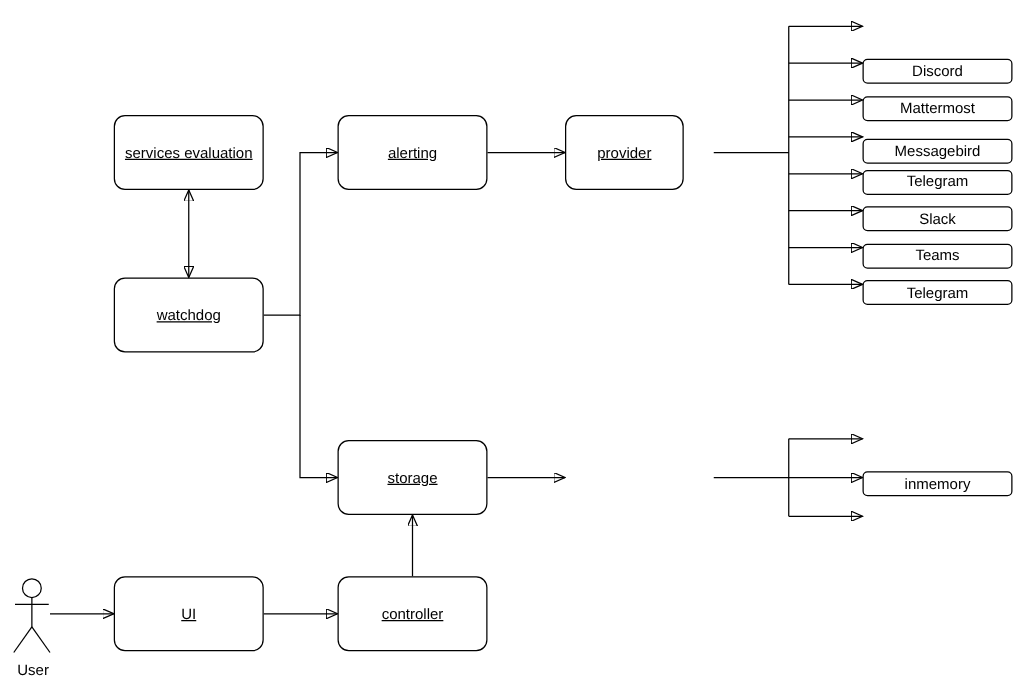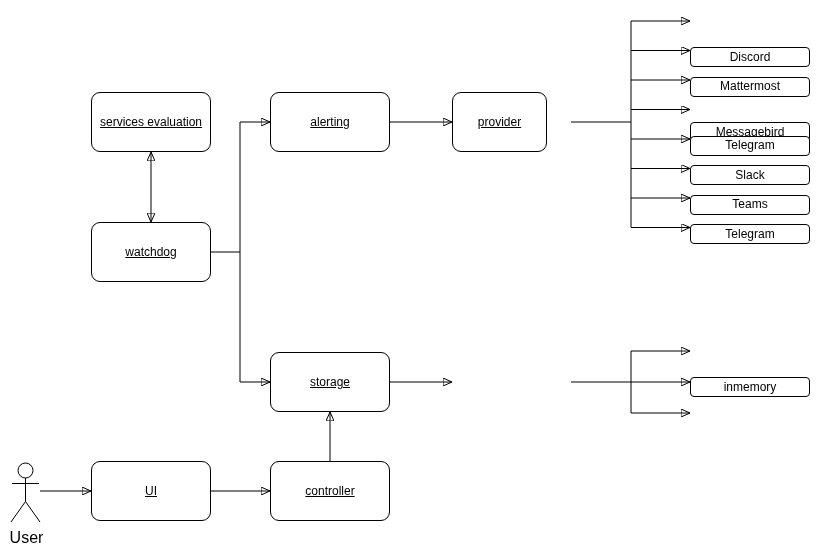--- a/index.html
+++ b/index.html
@@ -52,21 +52,21 @@
     height: 20px;
     border-radius: 4px;
     margin-top: 36px;
   }
   .actor-label {
     position: absolute;
     left: 8px;
     top: 529px;
     width: 37px;
     text-align: center;
-    font-size: 16px;
+    font-size: 12px;
     color: #000000;
   }
 </style>
 </head>
 <body>
 
 <div class="canvas">
 
   <svg class="connectors" viewBox="0 0 822 554">
     <defs>
@@ -136,21 +136,21 @@
   <div class="node big" style="left:270px;top:461px">
     <span>controller</span>
   </div>
 
   <div class="node small" style="left:690px;top:11px">
     <span>Discord</span>
   </div>
   <div class="node small" style="left:690px;top:40.5px">
     <span>Mattermost</span>
   </div>
-  <div class="node small" style="left:690px;top:86px">
+  <div class="node small" style="left:690px;top:75px">
     <span>Messagebird</span>
   </div>
   <div class="node small" style="left:690px;top:99.5px">
     <span>Telegram</span>
   </div>
   <div class="node small" style="left:690px;top:129px">
     <span>Slack</span>
   </div>
   <div class="node small" style="left:690px;top:158.5px">
     <span>Teams</span>

